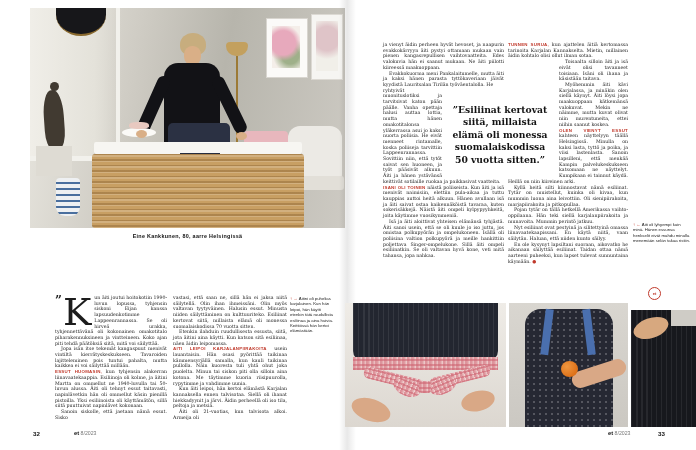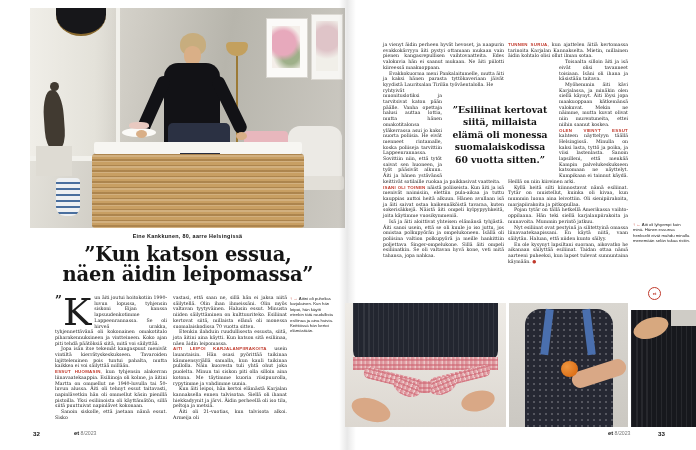--- a/index.html
+++ b/index.html
@@ -146,24 +146,20 @@
     <div class="abs tabletop"></div>
     <div class="abs apron-hang"></div>
     <div class="abs wicker"></div>
     <div class="abs blue-pot"></div>
     <div class="abs hand-l"></div>
     <div class="abs hand-r"></div>
   </div>
 
   <div class="abs photo-cap" style="left:30px;top:233px;width:315px;">Eine Kankkunen, 80, aarre Helsingissä</div>
 
-  <div class="abs headline" style="left:40px;top:245px;width:296px;">
-    <div>”Kun katson essua,</div>
-    <div>näen äidin leipomassa”</div>
-  </div>
 
   <div class="abs bodycol" style="left:55px;top:295px;width:112px;">
     <p><span class="dcwrap">
           <span class="dq">”</span>
           <span class="dc">K</span>
         </span><span>un äiti joutui hoitokotiin 1990-luvun lopussa, tyhjensin siskoni Eijan kanssa lapsuudenkotimme Lappeenrannassa. Se oli hirveä urakka, tyhjennettävänä oli kokonainen omakotitalo piharakennuksineen ja vintteineen. Koko ajan piti tehdä päätöksiä siitä, mitä voi säilyttää.</span></p>
     <p class="ind"><span>Jopa isän itse tekemät kangaspuut menivät vintiltä kierrätyskeskukseen. Tavaroiden lajitteleminen pois tuntui pahalta, mutta kaikkea ei voi säilyttää millään.</span></p>
     <p><span class="lead">ESSUT HUOMASIN,</span><span> kun tyhjensin alakerran liinavaatekaappia. Esiliinoja oli kolme, ja äitini Martta on ommellut ne 1940-luvulla tai 50-luvun alussa. Äiti oli tehnyt essut taitavasti, napinlävetkin hän oli ommellut käsin pienillä pistoilla. Yksi esiliinoista oli käyttämätön, sillä siitä puuttuivat napinlävet kokonaan.</span></p>
     <p class="ind"><span>Sanoin siskolle, että jaetaan nämä essut. Sisko</span></p>
   </div>
@@ -204,21 +200,21 @@
     <div class="spacer-l"></div>
     <p class="ind"><span>Toisaalta silloin äiti ja isä eivät olisi tavanneet toisiaan. Isäni oli ihana ja käsistään taitava.</span></p>
     <p class="ind"><span>Myöhemmin äiti kävi Karjalassa, ja minäkin olen siellä käynyt. Äiti löysi jopa maakuoppaan kätkemänsä valokuvat. Mekin ne näimme, mutta kuvat olivat niin murentuneita, ettei niihin saanut koskea.</span></p>
     <p><span class="lead">OLEN VIENYT ESSUT</span><span> kahteen näyttelyyn täällä Helsingissä. Minulla on kaksi lasta, tyttö ja poika, ja viisi lastenlasta. Sanoin lapsilleni, että menkää Kampin palvelukeskukseen katsomaan ne näyttelyt. Kumpikaan ei tainnut käydä. Heillä on niin kiireinen arki.</span></p>
     <p class="ind"><span>Kyllä heitä silti kiinnostavat nämä esiliinat. Tytär on muistellut, kuinka oli kivaa, kun mummin luona aina leivottiin. Oli sienipiirakoita, marjapiirakoita ja pitkopullaa.</span></p>
     <p class="ind"><span>Pojan tytär on tällä hetkellä Amerikassa vaihto-oppilaana. Hän teki siellä karjalanpiirakoita ja munavoita. Mummin perintö jatkuu.</span></p>
     <p class="ind"><span>Nyt esiliinat ovat pestyinä ja silitettyinä omassa liinavaatekaapissani. En käytä niitä, vaan säilytän. Haluan, että niiden kunto säilyy.</span></p>
     <p class="ind"><span>En ole kysynyt lapsiltani suoraan, aikovatko he aikanaan säilyttää esiliinat. Taidan ottaa nämä aarteeni puheeksi, kun lapset tulevat sunnuntaina käymään. </span><span class="endmark">●</span></p>
   </div>
 
-  <div class="abs pullquote" style="left:450px;top:104px;width:100px;">”Esiliinat kertovat siitä, millaista elämä oli monessa suomalaiskodissa 60 vuotta sitten.”</div>
+  <div class="abs pullquote" style="left:450px;top:104px;width:100px;">”Esiliinat kertovat siitä, millaista elämä oli monessa suomalaiskodissa 50 vuotta sitten.”</div>
 
   <div class="abs sidecap" style="left:633px;top:222px;width:58px;">
     <span class="arrows">↑ ←</span><span> Äiti oli lyhyempi kuin minä. Hänen essunsa henkselit eivät mahdu minulla menemään selän takaa ristiin.</span>
   </div>
 
   <div class="abs stamp" style="left:648px;top:287px;">et</div>
 
   <div class="abs photo-bow">
     <div class="abs bow-apron"></div>
     <div class="abs gingham waistband"></div>

